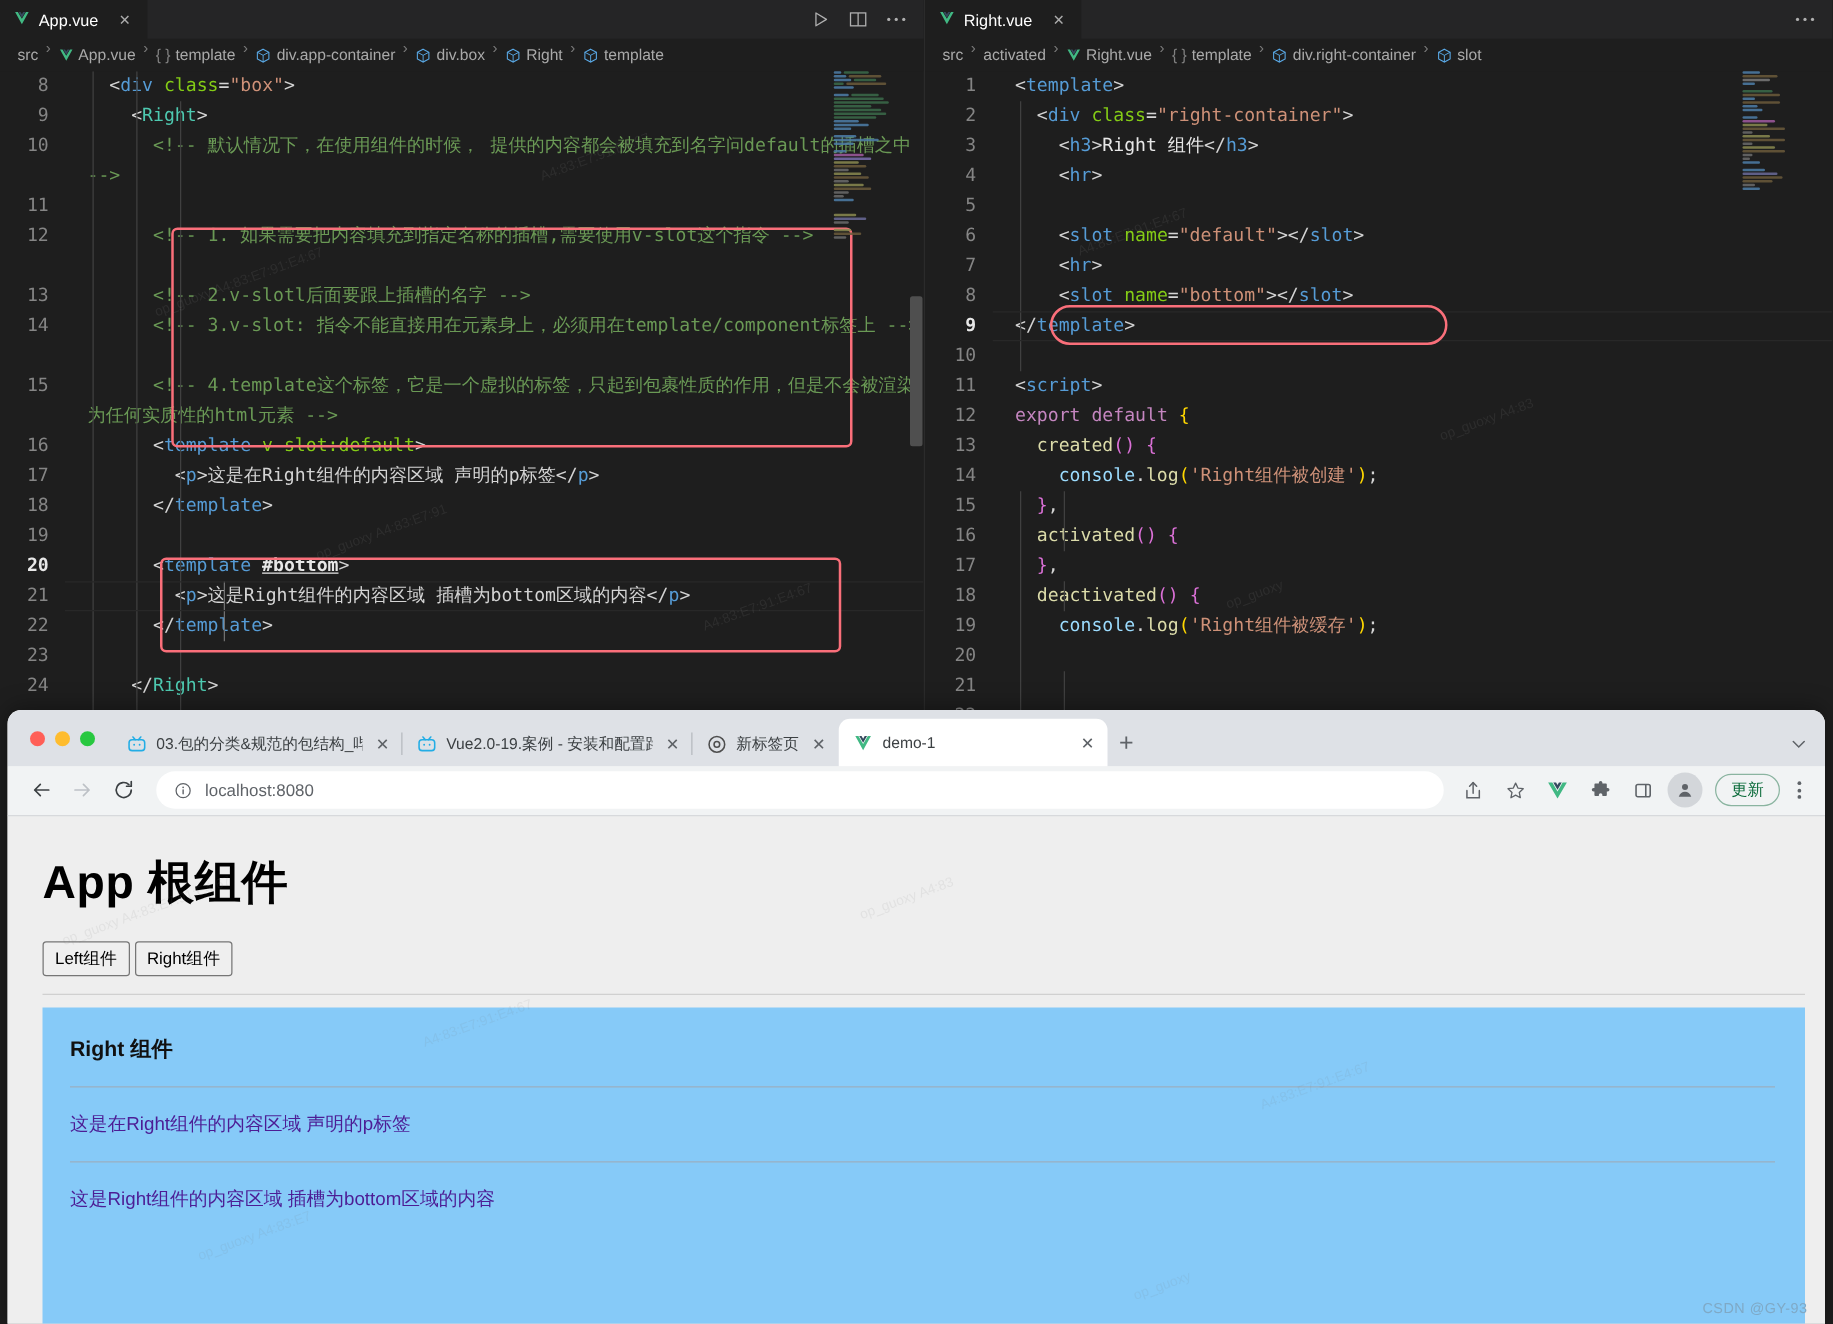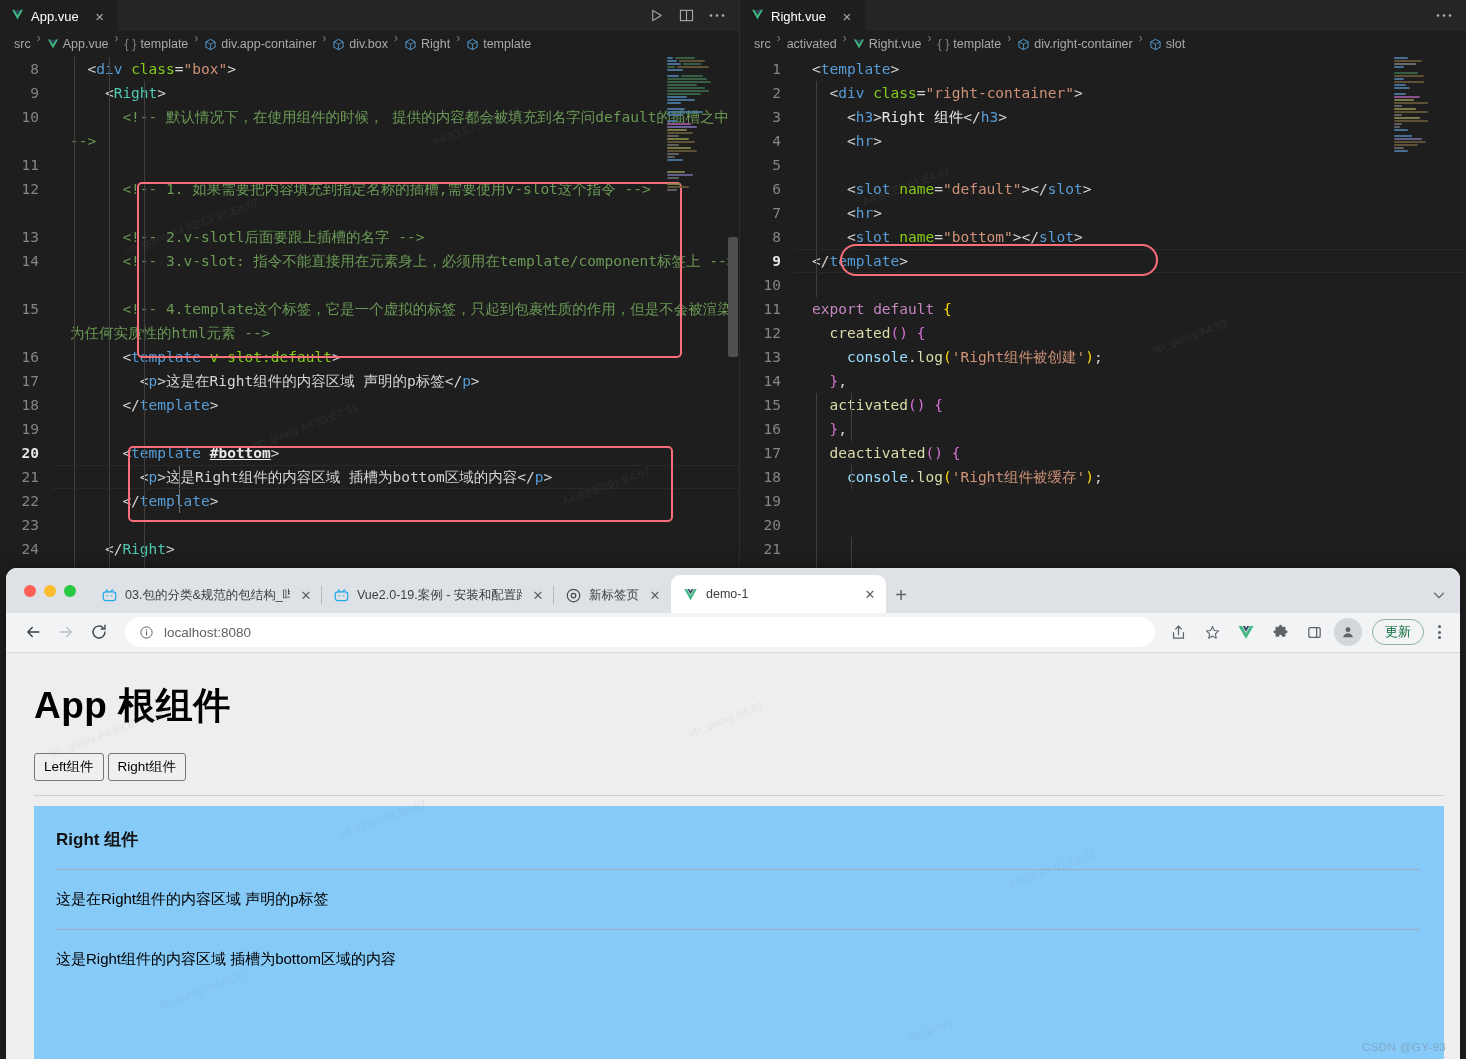--- a/index.html
+++ b/index.html
@@ -305,21 +305,21 @@
   }
   .rc-h3 {
     font-size: 17px; font-weight: bold; color: #111;
     margin: 0 0 18px 0;
   }
   .rc-hr {
     border: none; border-top: 1px solid #9aafc0;
     margin: 0 0 20px 0;
   }
   .rc-p {
-    font-size: 15px; color: #000000; margin: 0 0 20px 0;
+    font-size: 15px; color: #4c1d95; margin: 0 0 20px 0;
   }
   .watermark-csdn {
     position: absolute;
     right: 14px; bottom: 6px;
     font-size: 11.5px;
     color: #7fa9c6;
     letter-spacing: .4px;
   }
 
   
@@ -713,20 +713,21 @@
         <div class="cl"><span class="t-punc">&lt;</span><span class="t-tag">template</span><span class="t-punc">&gt;</span></div>
         <div class="cl"><span class="t-punc">  &lt;</span><span class="t-tag">div</span> <span class="t-attr">class</span><span class="t-punc">=</span><span class="t-str">"right-container"</span><span class="t-punc">&gt;</span></div>
         <div class="cl"><span class="t-punc">    &lt;</span><span class="t-tag">h3</span><span class="t-punc">&gt;</span><span style="color:#e8e8e8">Right 组件</span><span class="t-punc">&lt;/</span><span class="t-tag">h3</span><span class="t-punc">&gt;</span></div>
         <div class="cl"><span class="t-punc">    &lt;</span><span class="t-tag">hr</span><span class="t-punc">&gt;</span></div>
         <div class="cl"> </div>
         <div class="cl"><span class="t-punc">    &lt;</span><span class="t-tag">slot</span> <span class="t-attr">name</span><span class="t-punc">=</span><span class="t-str">"default"</span><span class="t-punc">&gt;&lt;/</span><span class="t-tag">slot</span><span class="t-punc">&gt;</span></div>
         <div class="cl"><span class="t-punc">    &lt;</span><span class="t-tag">hr</span><span class="t-punc">&gt;</span></div>
         <div class="cl"><span class="t-punc">    &lt;</span><span class="t-tag">slot</span> <span class="t-attr">name</span><span class="t-punc">=</span><span class="t-str">"bottom"</span><span class="t-punc">&gt;&lt;/</span><span class="t-tag">slot</span><span class="t-punc">&gt;</span></div>
         <div class="cl"><span class="t-punc">&lt;/</span><span class="t-tag">template</span><span class="t-punc">&gt;</span></div>
         <div class="cl"> </div>
+        <div class="cl"><span class="t-punc">&lt;</span><span class="t-tag">script</span><span class="t-punc">&gt;</span></div>
         <div class="cl"><span class="t-kw">export</span> <span class="t-kw">default</span> <span class="t-br">{</span></div>
         <div class="cl">  <span class="t-fn">created</span><span class="t-br2">()</span> <span class="t-br2">{</span></div>
         <div class="cl">    <span class="t-var">console</span><span class="t-punc">.</span><span class="t-fn">log</span><span class="t-br">(</span><span class="t-str">'Right组件被创建'</span><span class="t-br">)</span><span class="t-punc">;</span></div>
         <div class="cl">  <span class="t-br2">}</span><span class="t-punc">,</span></div>
         <div class="cl">  <span class="t-fn">activated</span><span class="t-br2">()</span> <span class="t-br2">{</span></div>
         <div class="cl">  <span class="t-br2">}</span><span class="t-punc">,</span></div>
         <div class="cl">  <span class="t-fn">deactivated</span><span class="t-br2">()</span> <span class="t-br2">{</span></div>
         <div class="cl">    <span class="t-var">console</span><span class="t-punc">.</span><span class="t-fn">log</span><span class="t-br">(</span><span class="t-str">'Right组件被缓存'</span><span class="t-br">)</span><span class="t-punc">;</span></div>
       </div>
 

